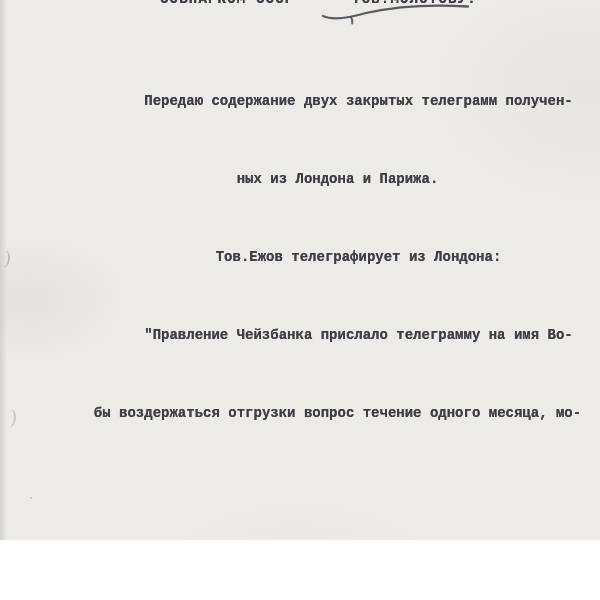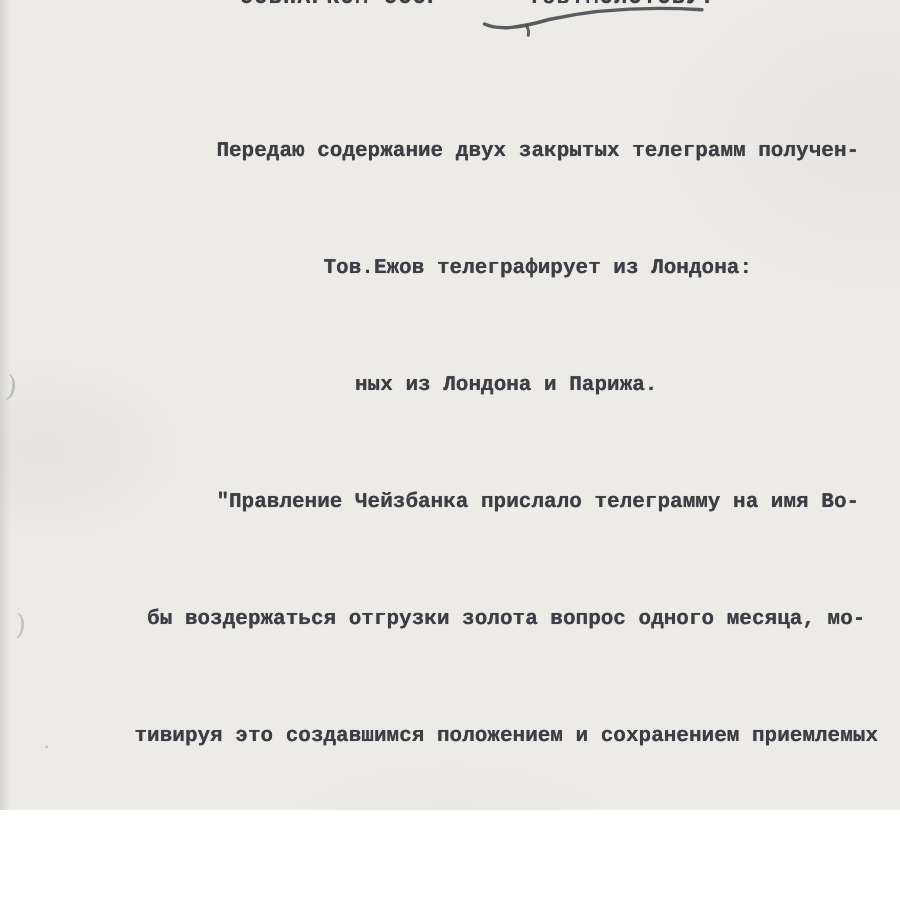--- a/index.html
+++ b/index.html
@@ -81,25 +81,24 @@
 
   <div class="addressee">СОВНАРКОМ СССР      тов.МОЛОТОВУ.</div>
 
   <svg class="pen-underline" viewBox="0 0 152 26" xmlns="http://www.w3.org/2000/svg">
     <path d="M 3 15 C 13 19.5 27 17.5 46 12 C 80 4.5 116 3.5 148 5.5" fill="none" stroke="#4a4a50" stroke-width="2.3" stroke-linecap="round" opacity="0.9"></path>
     <path d="M 31 16 C 32.2 18 32.8 20 32.2 22.5" fill="none" stroke="#4a4a50" stroke-width="2" stroke-linecap="round" opacity="0.85"></path>
   </svg>
 
   <div class="body-text">
     <div class="ln ind">Передаю содержание двух закрытых телеграмм получен-</div>
+    <div class="ln">ных из Лондона и Парижа.</div>
     <div class="ln ind">Тов.Ежов телеграфирует из Лондона:</div>
-    <div class="ln">ных из Лондона и Парижа.</div>
     <div class="ln ind">"Правление Чейзбанка прислало телеграмму на имя Во-</div>
-    <div class="ln">бы воздержаться отгрузки золота вопрос одного месяца, мо-</div>
-    <div class="ln">тивируя это создавшимся положением и сохранением приемлемых</div>
+    <div class="ln">бы воздержаться отгрузки вопрос течение одного месяца, мо-</div>
     
     
     
     
     
     
     
     
     
     

